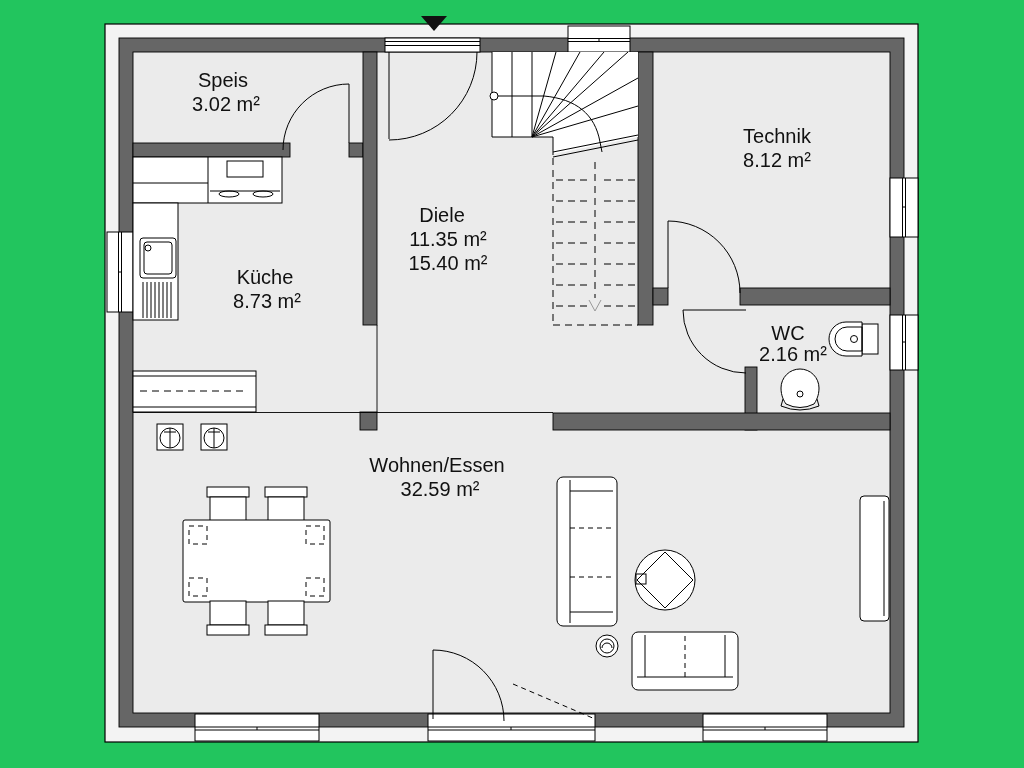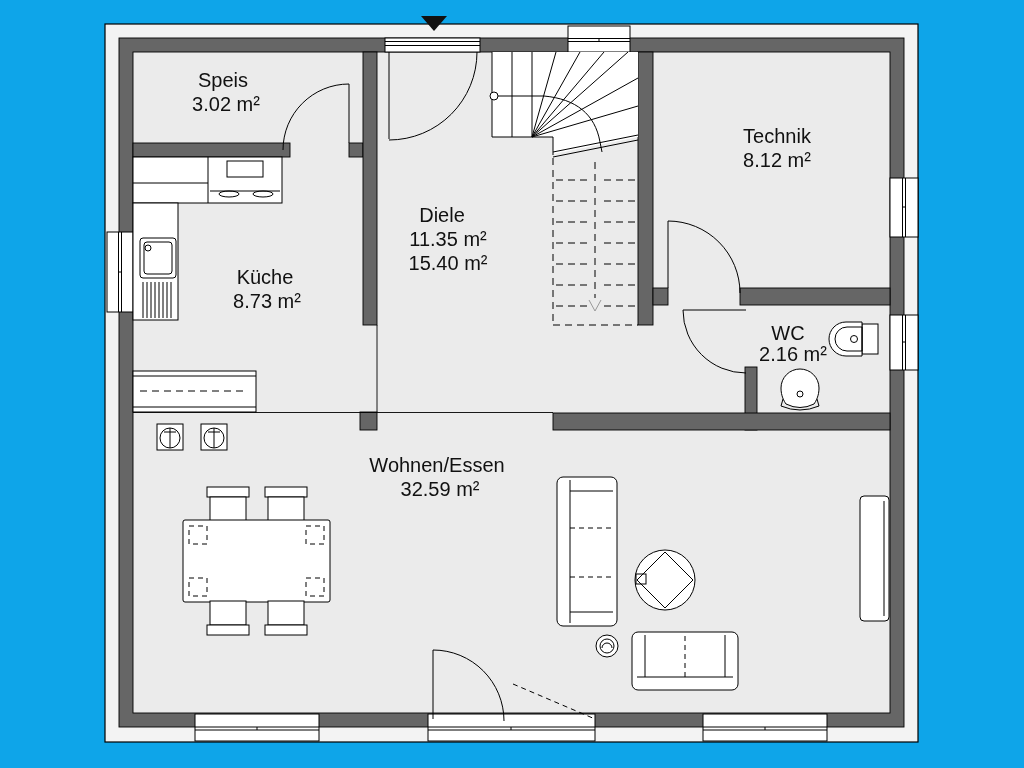--- a/index.html
+++ b/index.html
@@ -1,16 +1,16 @@
 <!DOCTYPE html>
 <html><head>
 <meta charset="utf-8">
 <style>
   html,body{margin:0;padding:0;background:#fff;}
-  #stage{position:relative;width:1024px;height:768px;background:#0ea5e9;overflow:hidden;}
+  #stage{position:relative;width:1024px;height:768px;background:#22c55e;overflow:hidden;}
   svg{display:block;}
   svg line, svg path, svg rect, svg circle, svg ellipse, svg polyline, svg polygon{
     stroke:#000;stroke-width:1;fill:none;
   }
   .noline{stroke:none;}
   .band{fill:#f3f3f3;stroke:#000;stroke-width:1.2;}
   .wallring{fill:#666666;stroke:#000;stroke-width:.9;}
   .floor{fill:#ebebeb;stroke:#000;stroke-width:.9;}
   .wall{fill:#666666;stroke:#000;stroke-width:.9;}
   .white{fill:#ffffff;}

